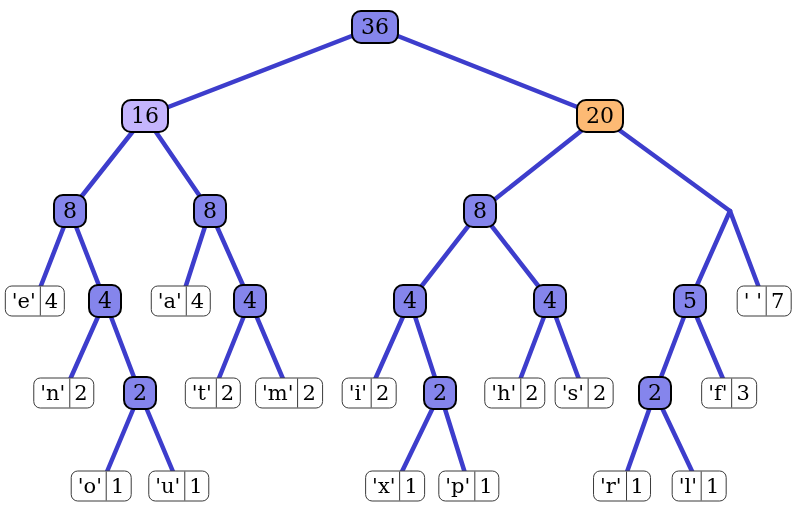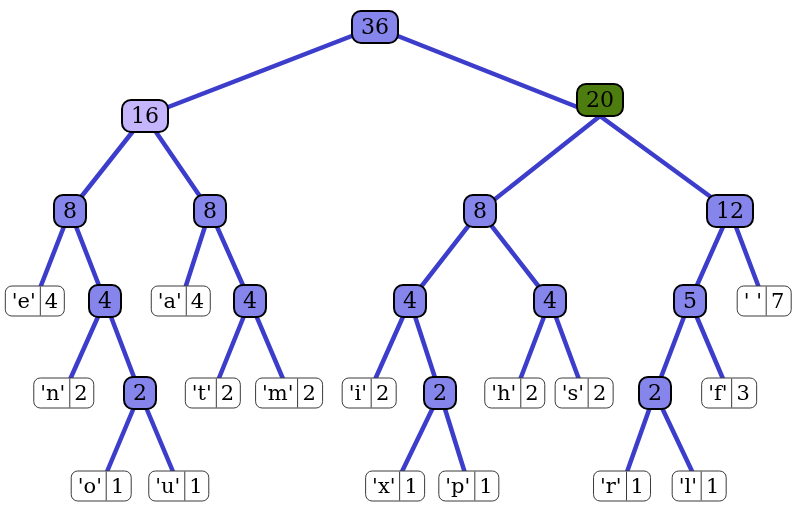--- a/index.html
+++ b/index.html
@@ -97,25 +97,24 @@
       <line x1="730" y1="211" x2="690" y2="301" stroke="#3d3dcc" stroke-width="4.5" stroke-linecap="round"></line>
       <line x1="730" y1="211" x2="764" y2="301" stroke="#3d3dcc" stroke-width="4.5" stroke-linecap="round"></line>
       <line x1="690" y1="301" x2="655" y2="393" stroke="#3d3dcc" stroke-width="4.5" stroke-linecap="round"></line>
       <line x1="690" y1="301" x2="729" y2="393" stroke="#3d3dcc" stroke-width="4.5" stroke-linecap="round"></line>
       <line x1="655" y1="393" x2="622" y2="486" stroke="#3d3dcc" stroke-width="4.5" stroke-linecap="round"></line>
       <line x1="655" y1="393" x2="699" y2="486" stroke="#3d3dcc" stroke-width="4.5" stroke-linecap="round"></line>
     </svg>
   <div class="nodes-layer">
       <div class="inode" style="left: 375px; top: 27px; background: rgb(133, 133, 236); border-color: rgb(0, 0, 0);">36</div>
       <div class="inode" style="left: 145px; top: 116px; background: #c4b5fd; border-color: rgb(0, 0, 0);">16</div>
-      <div class="inode" style="left: 600px; top: 100px; background: #4d7c0f; border-color: rgb(0, 0, 0);">20</div>
+      <div class="inode" style="left: 600px; top: 116px; background: #fdba74; border-color: rgb(0, 0, 0);">20</div>
       <div class="inode" style="left: 70px; top: 211px; background: rgb(133, 133, 236); border-color: rgb(0, 0, 0);">8</div>
       <div class="inode" style="left: 210px; top: 211px; background: rgb(133, 133, 236); border-color: rgb(0, 0, 0);">8</div>
       <div class="inode" style="left: 480px; top: 211px; background: rgb(133, 133, 236); border-color: rgb(0, 0, 0);">8</div>
-      <div class="inode" style="left: 730px; top: 211px; background: rgb(133, 133, 236); border-color: rgb(0, 0, 0);">12</div>
       <div class="leaf" style="left: 35px; top: 301px; background: rgb(255, 255, 255);">
         <span class="ch">'e'</span>
         <span class="ct">4</span>
       </div>
       <div class="inode" style="left: 105px; top: 301px; background: rgb(133, 133, 236); border-color: rgb(0, 0, 0);">4</div>
       <div class="leaf" style="left: 181px; top: 301px; background: rgb(255, 255, 255);">
         <span class="ch">'a'</span>
         <span class="ct">4</span>
       </div>
       <div class="inode" style="left: 250px; top: 301px; background: rgb(133, 133, 236); border-color: rgb(0, 0, 0);">4</div>

